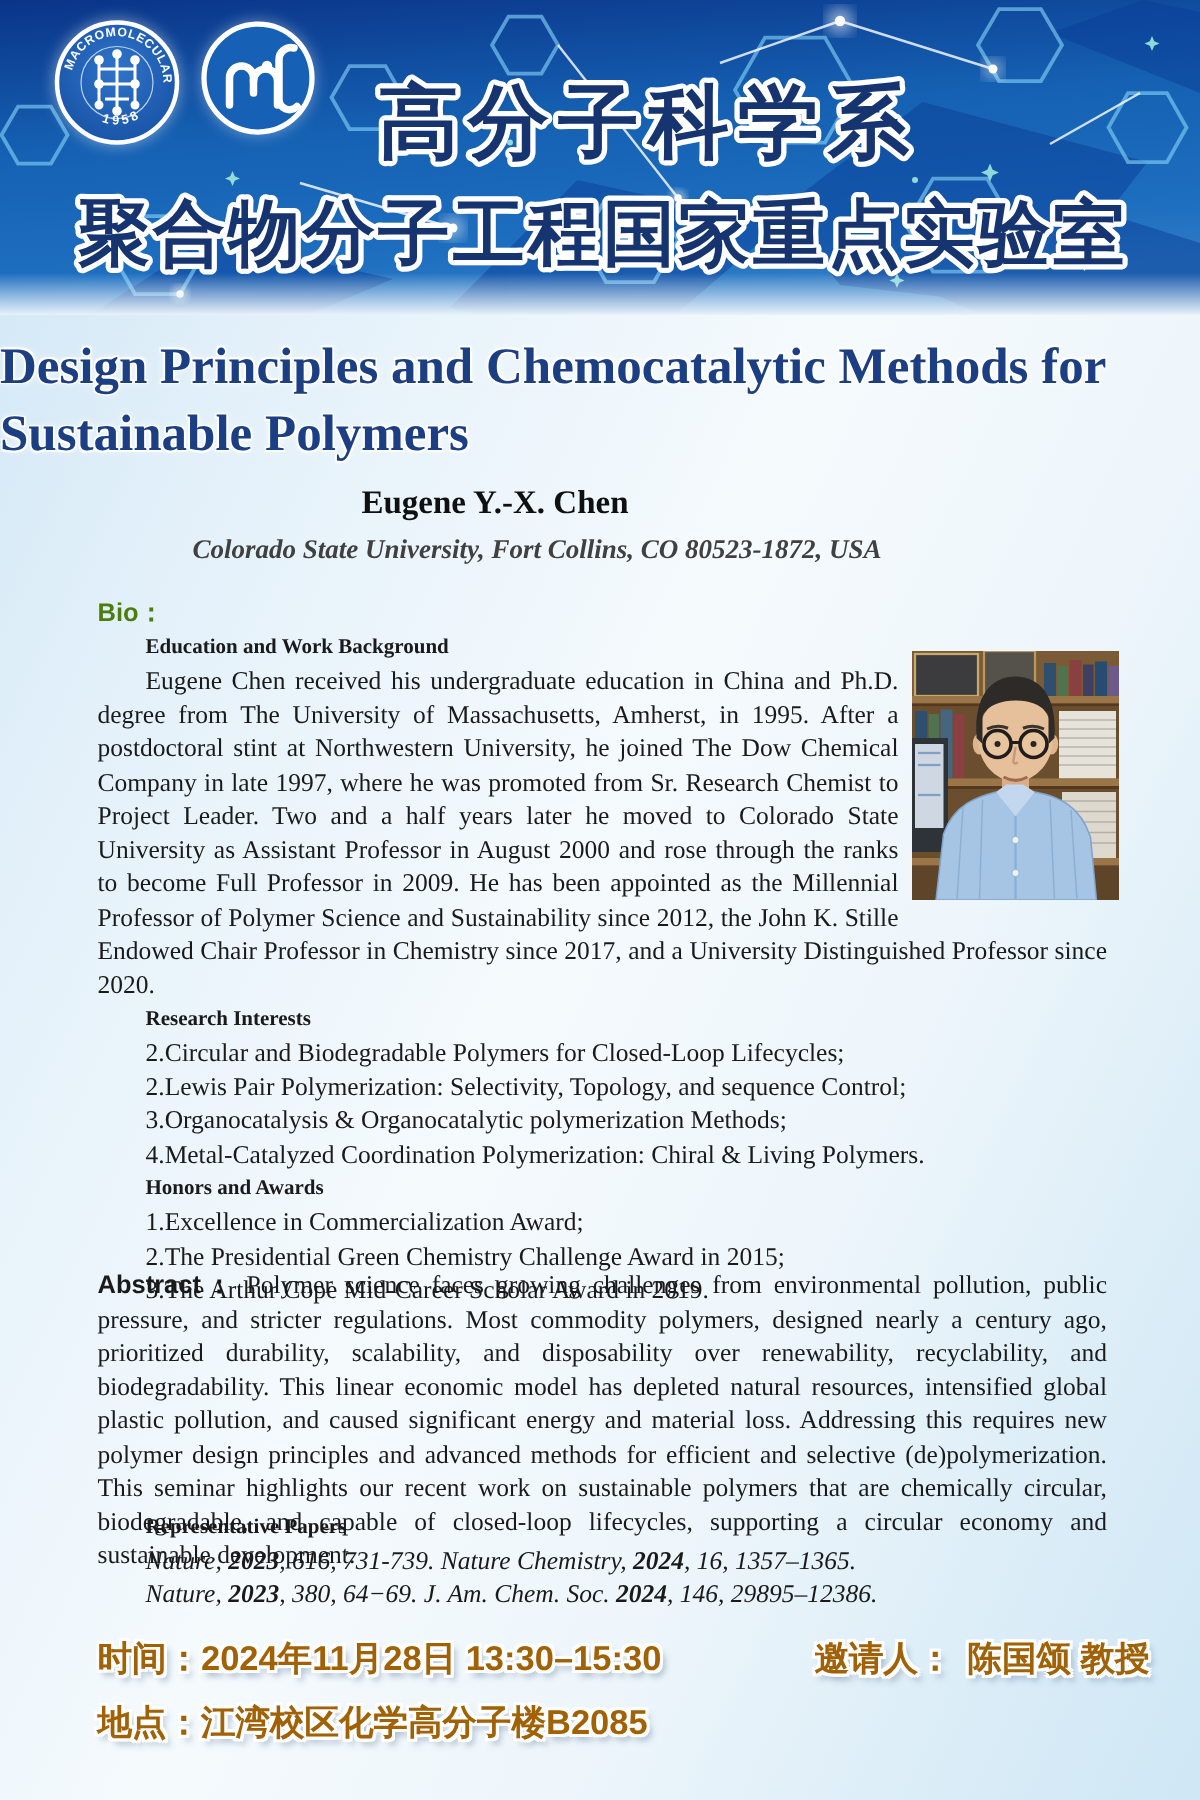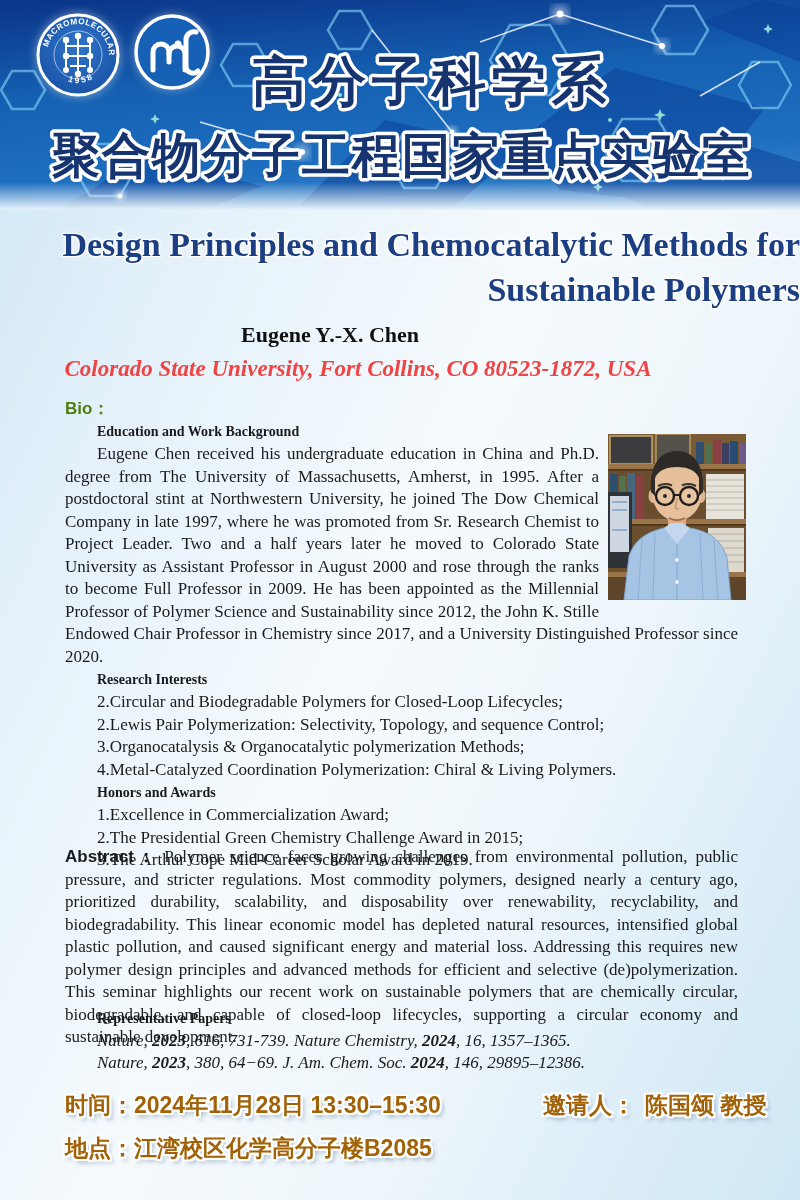--- a/index.html
+++ b/index.html
@@ -5,31 +5,31 @@
   html,body{margin:0;padding:0;}
   body{
     width:800px;height:1200px;overflow:hidden;position:relative;
     font-family:"Liberation Serif",serif;
     background:linear-gradient(115deg,#cde5f5 0%,#e4f1fa 22%,#f5fafd 48%,#eef6fb 68%,#d9ecf7 88%,#cfe7f5 100%);
   }
   
   .banner{position:absolute;top:0;left:0;width:800px;height:210px;}
   
   .title{
-    position:absolute;top:222px;left:0;width:800px;text-align:right;
+    position:absolute;top:222px;left:0;width:800px;text-align:left;
     font-size:34px;font-weight:bold;color:#1c3e82;line-height:45px;
     text-shadow:-1px -1px 0 #fff,1px -1px 0 #fff,-1px 1px 0 #fff,1px 1px 0 #fff,0 0 6px rgba(255,255,255,.95);
   }
   .speaker{
     position:absolute;top:322px;left:0;width:660px;text-align:center;
     font-size:22px;font-weight:bold;color:#101010;
   }
   .affiliation{
     position:absolute;top:356px;left:0;width:716px;text-align:center;
-    font-size:23px;font-weight:bold;font-style:italic;color:#ef4444;
+    font-size:18px;font-weight:bold;font-style:italic;color:#404040;
   }
   
   .bio{position:absolute;top:398px;left:65px;width:673px;color:#1a1a1a;}
   .section-label{
     font-family:Liberation Sans, sans-serif;font-weight:bold;font-size:17px;
     line-height:22px;color:#4d7c0f;
   }
   .subhead{font-weight:bold;font-size:14px;line-height:23px;padding-left:32px;}
   .para{
     margin:0;font-size:17px;line-height:22.5px;text-align:justify;

